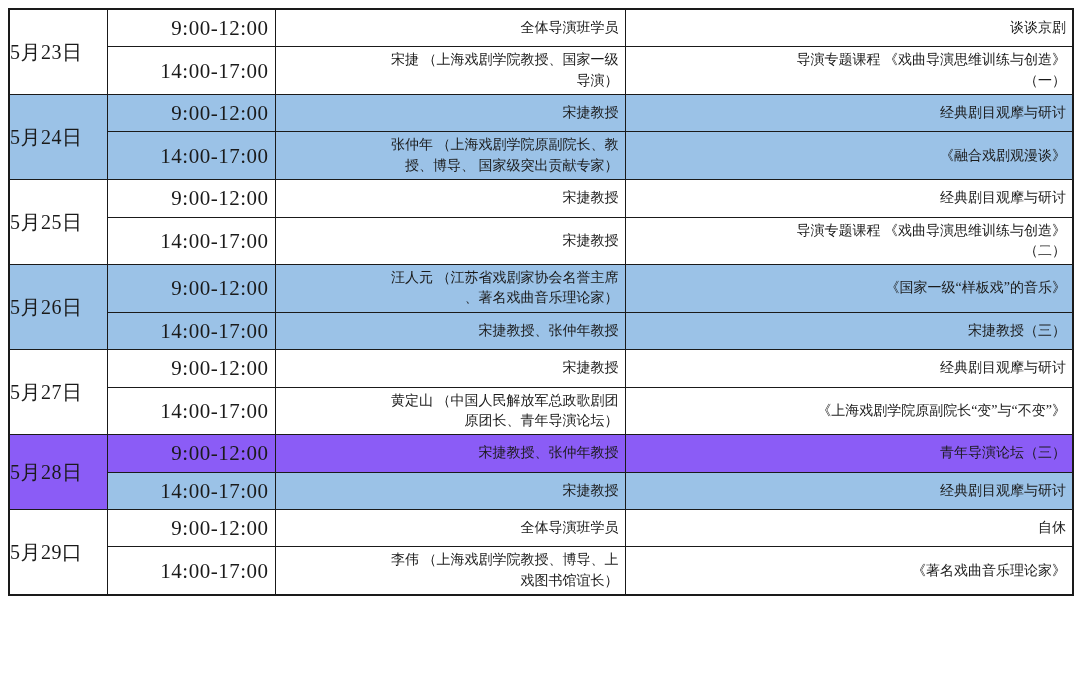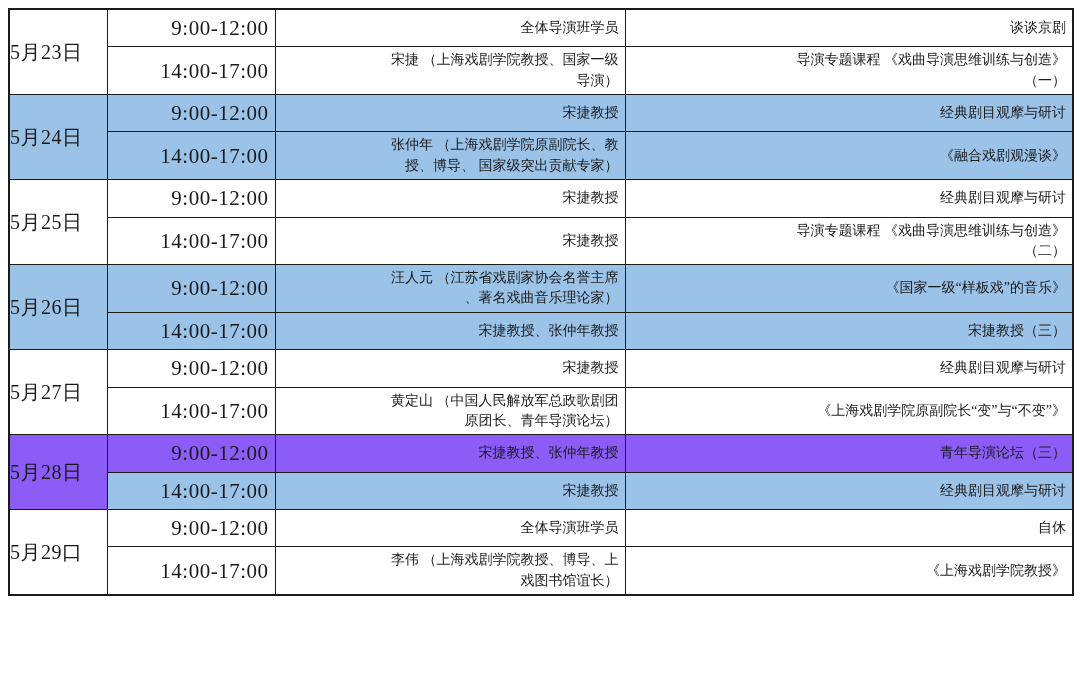--- a/index.html
+++ b/index.html
@@ -140,17 +140,17 @@
         <tr>
           <td class="date" rowspan="2">5月29口</td>
           <td class="time">9:00-12:00</td>
           <td class="person">全体导演班学员</td>
           <td class="topic">自休</td>
         </tr>
         <tr>
           <td class="time">14:00-17:00</td>
           <td class="person">李伟 （上海戏剧学院教授、博导、上
 戏图书馆谊长）</td>
-          <td class="topic">《上海戏剧学院教授》</td>
+          <td class="topic">《著名戏曲音乐理论家》</td>
         </tr>
       </tbody>
   </table>
 </div>
 
 </body></html>

